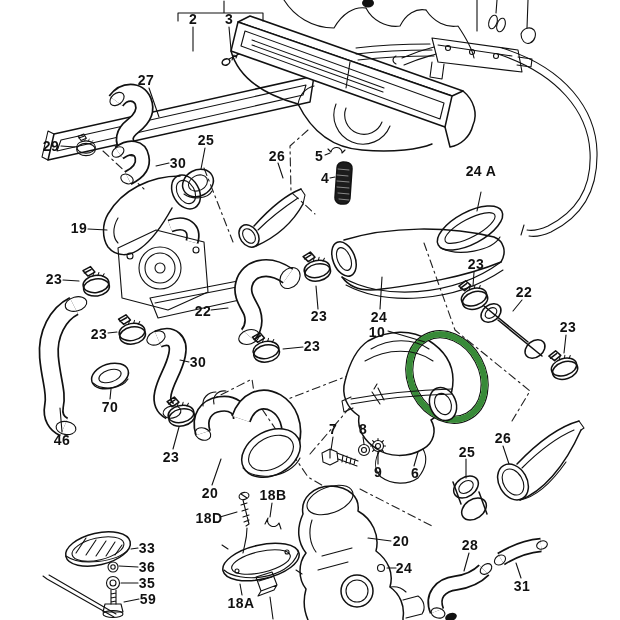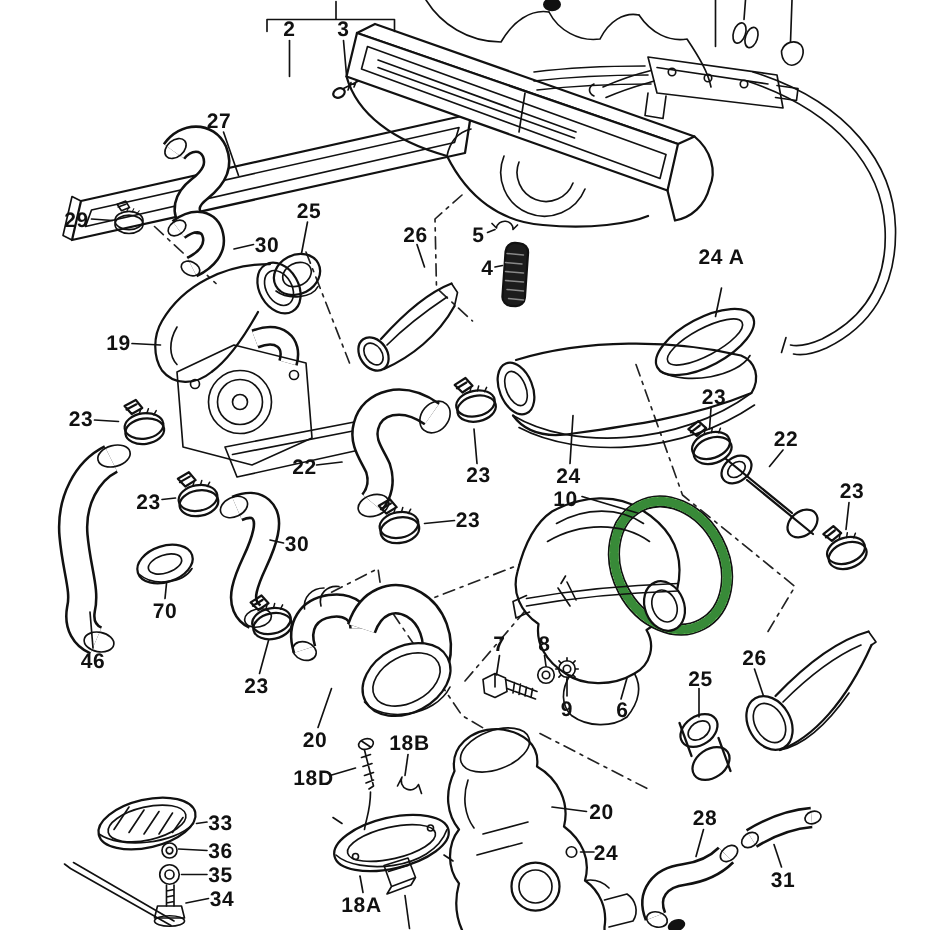--- a/index.html
+++ b/index.html
@@ -439,15 +439,15 @@
 <div class="lbl" style="left:401px;top:541px">20</div>
 <div class="lbl" style="left:404px;top:568px">24</div>
 <div class="lbl" style="left:470px;top:545px">28</div>
 <div class="lbl" style="left:522px;top:586px">31</div>
 <div class="lbl" style="left:273px;top:495px">18B</div>
 <div class="lbl" style="left:209px;top:518px">18D</div>
 <div class="lbl" style="left:241px;top:603px">18A</div>
 <div class="lbl" style="left:147px;top:548px">33</div>
 <div class="lbl" style="left:147px;top:567px">36</div>
 <div class="lbl" style="left:147px;top:583px">35</div>
-<div class="lbl" style="left:148px;top:599px">34</div>
+<div class="lbl" style="left:148px;top:599px">59</div>
 
 </div>
 
 </body></html>

